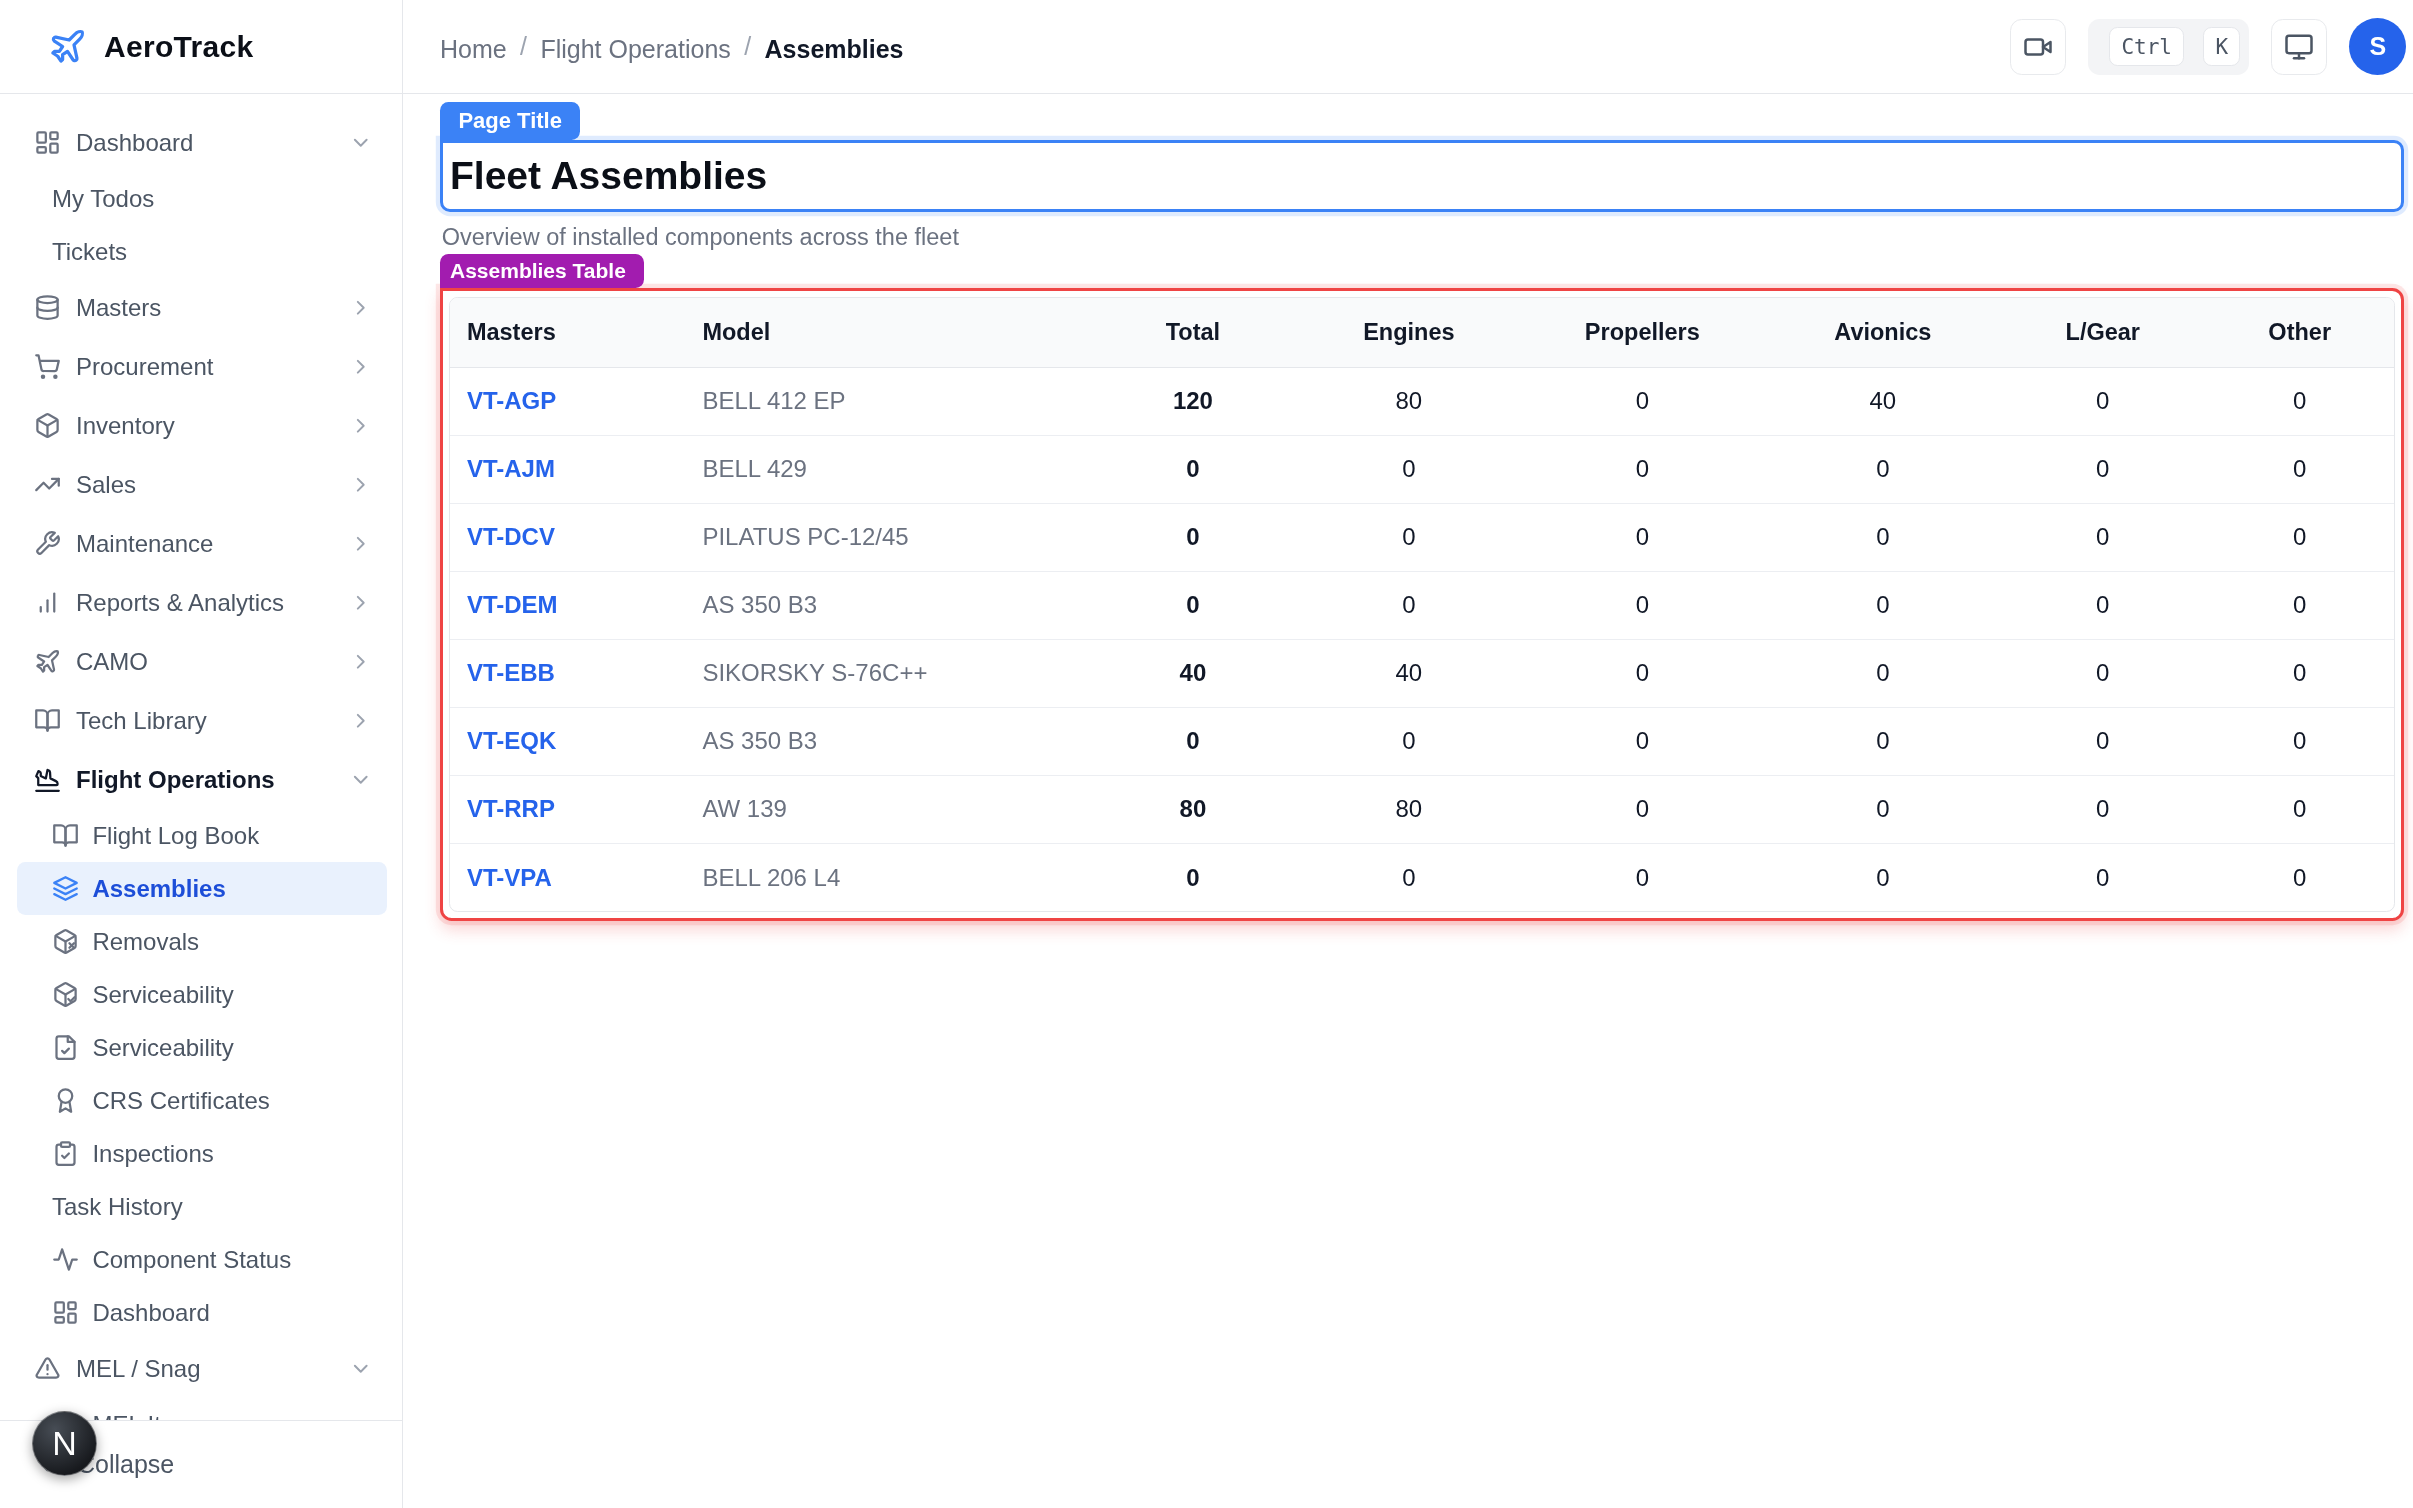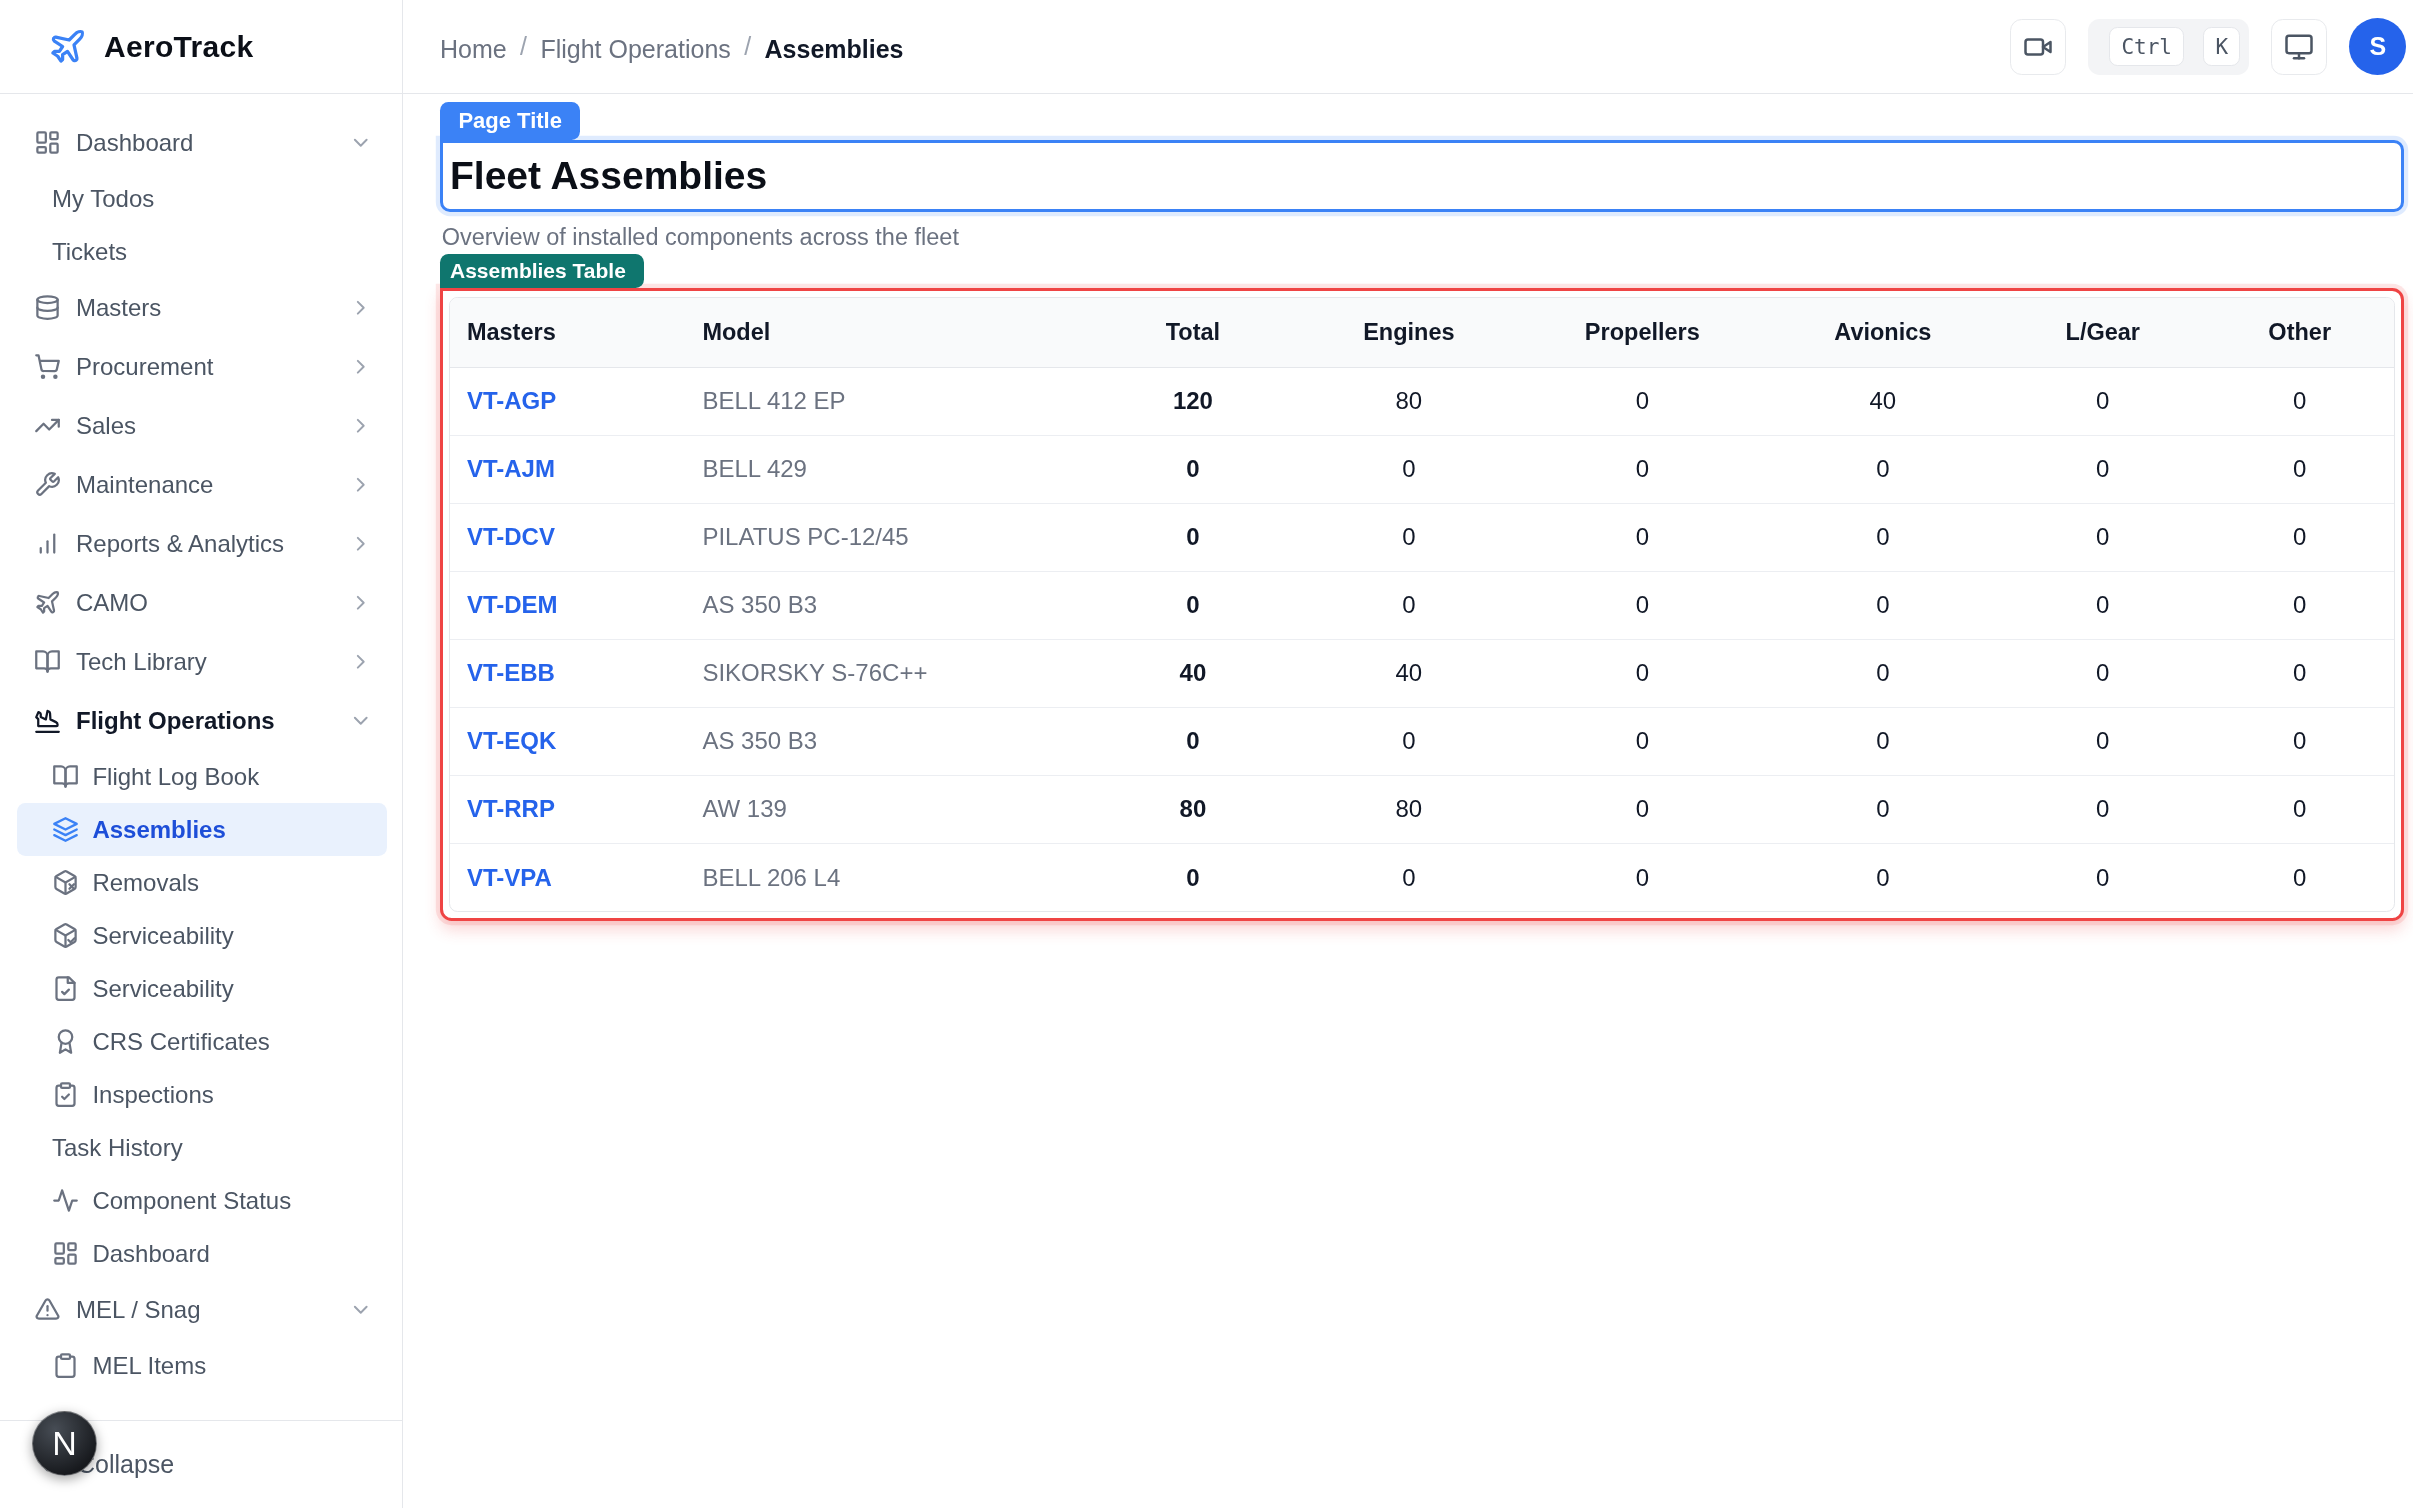--- a/index.html
+++ b/index.html
@@ -150,20 +150,35 @@
         <span>Procurement</span>
         <span class="chev">
           <svg viewBox="0 0 24 24" width="23.5" height="23.5" fill="none" stroke="currentColor" stroke-width="2" stroke-linecap="round" stroke-linejoin="round">
             <polyline points="9 6 15 12 9 18"></polyline>
           </svg>
         </span>
       </div>
       <div class="side-item lvl0">
         <span class="ico">
           <svg viewBox="0 0 24 24" width="27" height="27" fill="none" stroke="currentColor" stroke-width="2" stroke-linecap="round" stroke-linejoin="round">
+            <path d="M21 8a2 2 0 0 0-1-1.73l-7-4a2 2 0 0 0-2 0l-7 4A2 2 0 0 0 3 8v8a2 2 0 0 0 1 1.73l7 4a2 2 0 0 0 2 0l7-4A2 2 0 0 0 21 16Z"></path>
+            <path d="m3.3 7 8.7 5 8.7-5"></path>
+            <path d="M12 22V12"></path>
+          </svg>
+        </span>
+        <span>Inventory</span>
+        <span class="chev">
+          <svg viewBox="0 0 24 24" width="23.5" height="23.5" fill="none" stroke="currentColor" stroke-width="2" stroke-linecap="round" stroke-linejoin="round">
+            <polyline points="9 6 15 12 9 18"></polyline>
+          </svg>
+        </span>
+      </div>
+      <div class="side-item lvl0">
+        <span class="ico">
+          <svg viewBox="0 0 24 24" width="27" height="27" fill="none" stroke="currentColor" stroke-width="2" stroke-linecap="round" stroke-linejoin="round">
             <polyline points="22 7 13.5 15.5 8.5 10.5 2 17"></polyline>
             <polyline points="16 7 22 7 22 13"></polyline>
           </svg>
         </span>
         <span>Sales</span>
         <span class="chev">
           <svg viewBox="0 0 24 24" width="23.5" height="23.5" fill="none" stroke="currentColor" stroke-width="2" stroke-linecap="round" stroke-linejoin="round">
             <polyline points="9 6 15 12 9 18"></polyline>
           </svg>
         </span>
@@ -402,21 +417,21 @@
     </div>
   </header>
 
   <div class="content">
     <div class="anno-badge" id="title-badge" style="background: rgb(59, 130, 246);">Page Title</div>
     <div class="title-box" id="title-box" style="border-color: rgb(59, 130, 246);">
       <h1 class="page-title" style="margin:0;">Fleet Assemblies</h1>
     </div>
     <div class="subtitle">Overview of installed components across the fleet</div>
 
-    <div class="anno-badge red" id="table-badge" style="background: #0f766e; padding-left: 10px;">Assemblies Table</div>
+    <div class="anno-badge red" id="table-badge" style="background: #a21caf; padding-left: 10px;">Assemblies Table</div>
     <div class="table-wrap" id="table-wrap" style="border-color: rgb(239, 68, 68);">
       <div class="card">
         <table>
           <colgroup id="cols">
               <col style="width: 251px;">
               <col style="width: 385px;">
               <col style="width: 211px;">
               <col style="width: 220px;">
               <col style="width: 246px;">
               <col style="width: 234px;">

